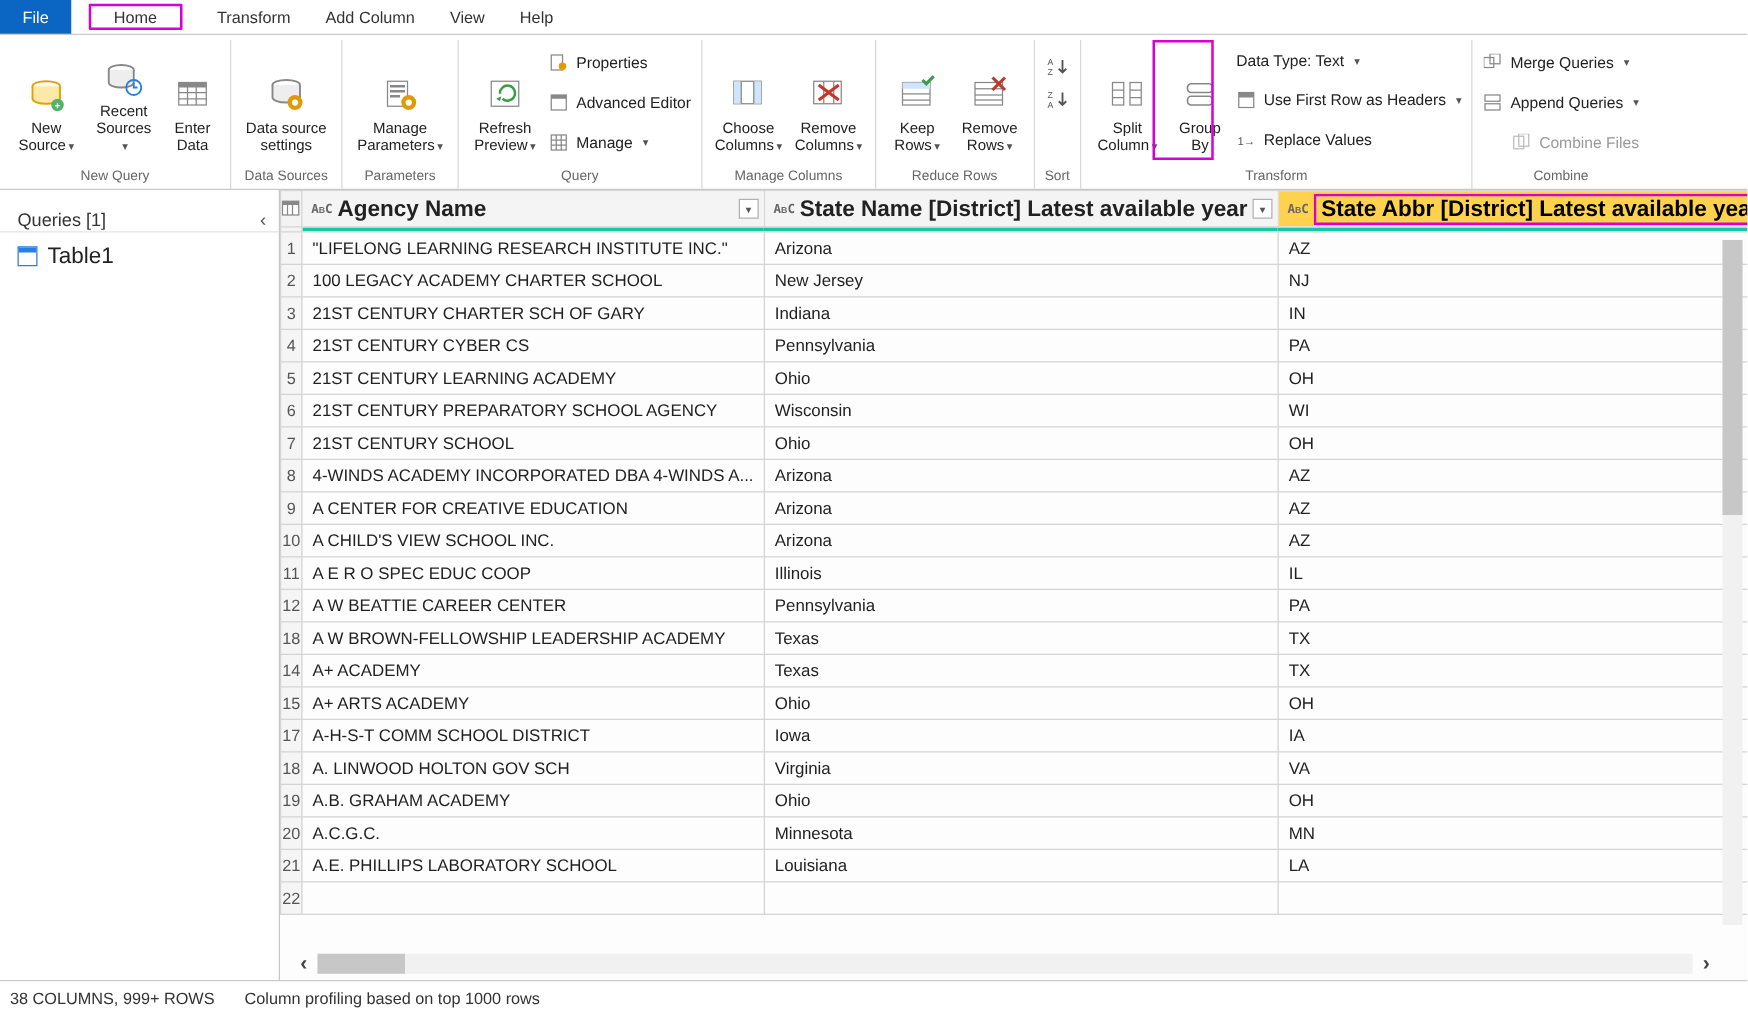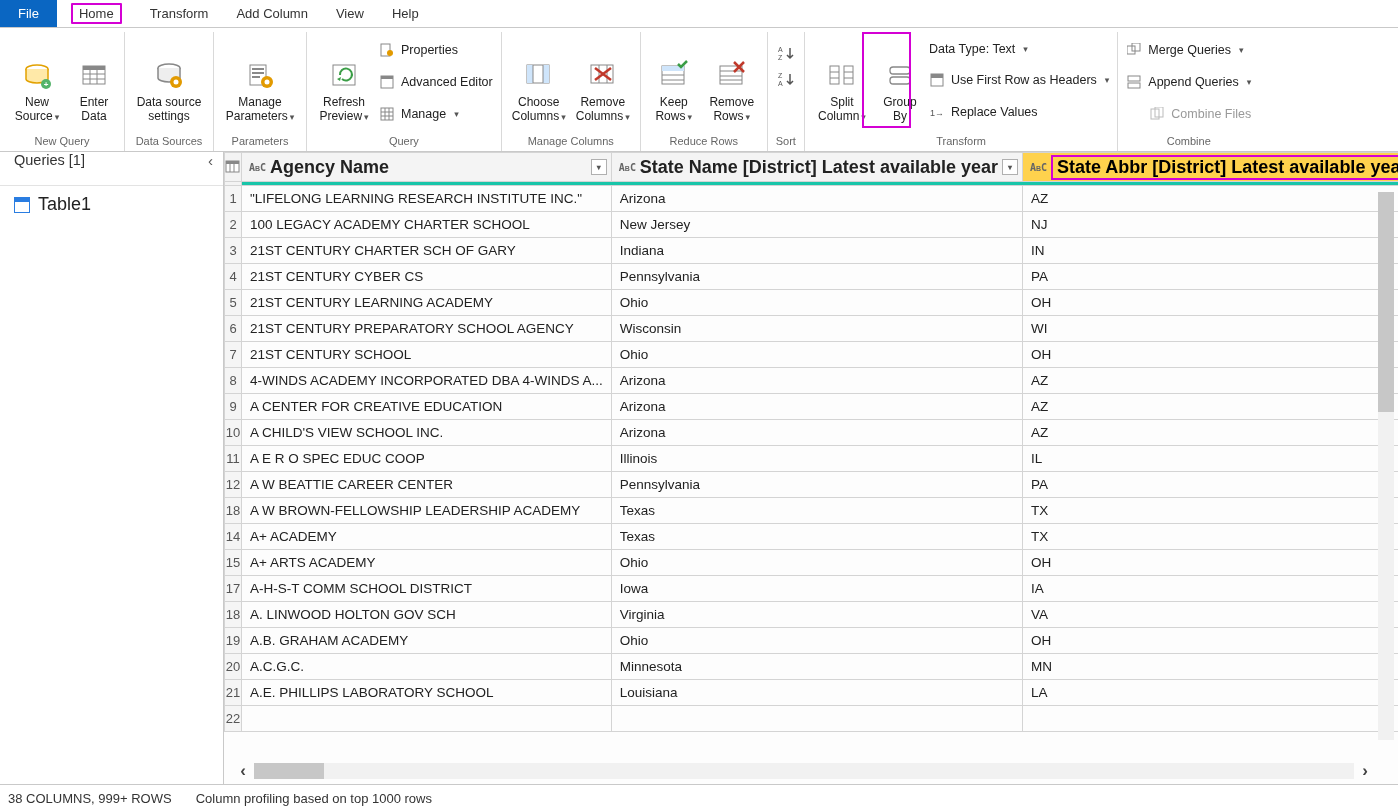--- a/index.html
+++ b/index.html
@@ -3,21 +3,21 @@
 <meta charset="utf-8">
 <style>
   * { margin: 0; padding: 0; box-sizing: border-box; font-family: "Segoe UI", Arial, sans-serif; }
   html, body { width: 1398px; height: 812px; overflow: hidden; background: #fff; color: #222; }
 
   
   .tabbar { height: 28px; display: flex; align-items: stretch; border-bottom: 1px solid #c9c9c9; font-size: 13px; }
   .tab { padding: 0 14px; display: flex; align-items: center; color: #333; cursor: pointer; position: relative; }
   .tab.file { background: #0a66c2; color: #fff; padding: 0 18px; }
   .tab.home { }
-  .tab.home .hl { border: 2px solid #d400d4; padding: 1px 6px; border-radius: 1px; }
+  .tab.home .hl { border: 2px solid #d400d4; padding: 1px 18px; border-radius: 1px; }
 
   
   .ribbon { display: flex; align-items: stretch; height: 124px; border-bottom: 1px solid #c9c9c9; padding: 4px 0 0 0; }
   .group { display: flex; flex-direction: column; align-items: center; border-right: 1px solid #d9d9d9; padding: 0 8px; min-width: 0; }
   .group:last-child { border-right: none; }
   .group-body { flex: 1; display: flex; align-items: flex-start; gap: 6px; padding-top: 4px; }
   .group-label { font-size: 11px; color: #666; padding-bottom: 4px; text-align: center; width: 100%; white-space: nowrap;}
   .big-btn { display: flex; flex-direction: column; align-items: center; justify-content: flex-end; width: 58px; height: 92px; font-size: 12px; color: #222; text-align: center; line-height: 1.15; padding: 4px 2px; cursor: pointer; }
   .big-btn .ico { width: 32px; height: 32px; display: flex; align-items: center; justify-content: center; margin-bottom: 4px; }
   .big-btn .lbl { white-space: nowrap; }
@@ -27,21 +27,21 @@
   .mini-item .mi-ico { width: 16px; height: 16px; display: inline-flex; align-items:center; justify-content:center; font-size: 11px; color: #555; }
   .mini-item .chev { font-size: 9px; color: #555; margin-left: 2px; }
   .mini-item.disabled { color: #999; justify-content: flex-end; }
   svg { display: block; }
 
   .hl-box { position:absolute; border:2.5px solid #d400d4; pointer-events:none; }
 
   
   .body-split { display: flex; height: 632px; }
   .queries-pane { width: 224px; border-right: 1px solid #c9c9c9; display: flex; flex-direction: column; }
-  .queries-header { height: 34px; display:flex; align-items:flex-start; justify-content: space-between; padding: 0 10px 0 14px; font-size: 14.5px; color: #333; border-bottom: 1px solid #e3e3e3;}
+  .queries-header { height: 34px; display:flex; align-items:flex-end; justify-content: space-between; padding: 0 10px 0 14px; font-size: 14.5px; color: #333; border-bottom: 1px solid #e3e3e3;}
   .queries-collapse { font-size: 15px; color:#555; cursor:pointer;}
   .query-item { display:flex; align-items:center; gap:8px; padding: 8px 14px; font-size: 18px; cursor:pointer;}
   .query-item .qicon { width:16px; height:16px; background:#fff; border:1px solid #2a7de1;}
   .query-item .qicon::after{ content:""; display:block; height:4px; background:#2a7de1;}
 
   .grid-pane { flex:1; position:relative; overflow:hidden; background:#fdfdfd;}
   .grid-scroll { overflow:hidden; height: 606px;}
   table.grid { border-collapse: collapse; table-layout: fixed; font-size: 13.5px; color:#222; }
   table.grid th, table.grid td { border: 1px solid #d4d4d4; }
   th.rownum-h { width: 34px; background:#f3f3f3;}
@@ -92,20 +92,32 @@
             <svg width="32" height="32">
               <ellipse cx="16" cy="9" rx="11" ry="4" fill="#fff" stroke="#e2a100" stroke-width="1.5"></ellipse>
               <path d="M5 9 v10 a11 4 0 0 0 22 0 V9" fill="#ffe9a8" stroke="#e2a100" stroke-width="1.5"></path>
               <circle cx="25" cy="24" r="5" fill="#54b36a"></circle>
               <text x="25" y="27" text-anchor="middle" fill="#fff" font-size="8" font-weight="bold">+</text>
             </svg>
           </span>
         <span class="lbl"><span style="white-space:pre-line">New
 Source</span><span class="chev">▾</span></span>
       </div>
+      <div class="big-btn" style="width:54px">
+        <span class="ico">
+            <svg width="32" height="32">
+              <ellipse cx="14" cy="9" rx="10" ry="4" fill="#fff" stroke="#888" stroke-width="1.5"></ellipse>
+              <path d="M4 9 v10 a10 4 0 0 0 20 0 V9" fill="#eee" stroke="#888" stroke-width="1.5"></path>
+              <circle cx="24" cy="23" r="6" fill="none" stroke="#2a7de1" stroke-width="1.5"></circle>
+              <path d="M24 19 v4 h3" fill="none" stroke="#2a7de1" stroke-width="1.5"></path>
+            </svg>
+          </span>
+        <span class="lbl"><span style="white-space:pre-line">Recent
+Sources</span><span class="chev">▾</span></span>
+      </div>
       <div class="big-btn" style="width:44px">
         <span class="ico">
             <svg width="32" height="32">
               <rect x="5" y="6" width="22" height="18" fill="#fff" stroke="#888"></rect>
               <rect x="5" y="6" width="22" height="4" fill="#888"></rect>
               <line x1="12" y1="6" x2="12" y2="24" stroke="#888"></line>
               <line x1="19" y1="6" x2="19" y2="24" stroke="#888"></line>
               <line x1="5" y1="14" x2="27" y2="14" stroke="#888"></line>
               <line x1="5" y1="19" x2="27" y2="19" stroke="#888"></line>
             </svg>

